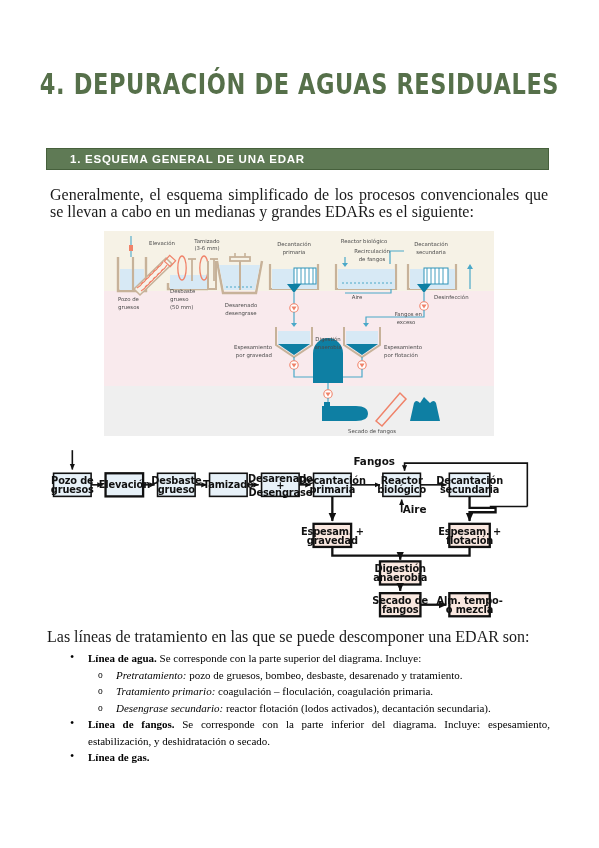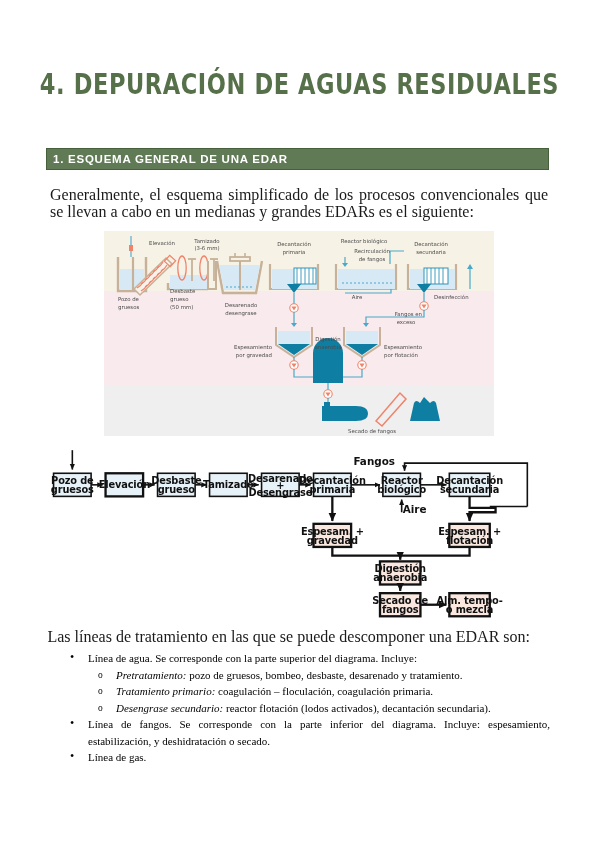--- a/index.html
+++ b/index.html
@@ -45,43 +45,43 @@
     box-sizing: border-box;
     display: flex;
     align-items: center;
   }
   .section-bar-label {
     font-family: "Liberation Sans", sans-serif;
     font-size: 11.5px;
     font-weight: 600;
     letter-spacing: 0.75px;
     color: #ffffff;
-    padding-left: 6px;
+    padding-left: 23px;
     white-space: nowrap;
   }
 
   
   .para {
     position: absolute;
     font-family: "Liberation Serif", serif;
     font-size: 16px;
     line-height: 17px;
     color: #1a1a1a;
     text-align: justify;
   }
   #intro-para {
     left: 50px;
     top: 186px;
     width: 498px;
   }
   #lines-para {
-    left: 32px;
+    left: 47px;
     top: 628px;
     width: 498px;
-    text-align: right;
+    text-align: left;
   }
 
   
   .bullet-list {
     position: absolute;
     left: 50px;
     top: 650px;
     width: 500px;
     margin: 0;
     padding: 0;
@@ -95,21 +95,21 @@
     margin-bottom: 0px;
     text-align: justify;
   }
   .b1 > .dot {
     position: absolute;
     left: 20px;
     top: -1px;
     font-size: 12px;
     line-height: 16.5px;
   }
-  .b1 .lead { font-weight: 400; }
+  .b1 .lead { font-weight: 700; }
   .sub-list {
     margin: 0;
     padding: 0;
     list-style: none;
   }
   .b2 {
     position: relative;
     padding-left: 28px;
     font-size: 11px;
     line-height: 16.5px;

